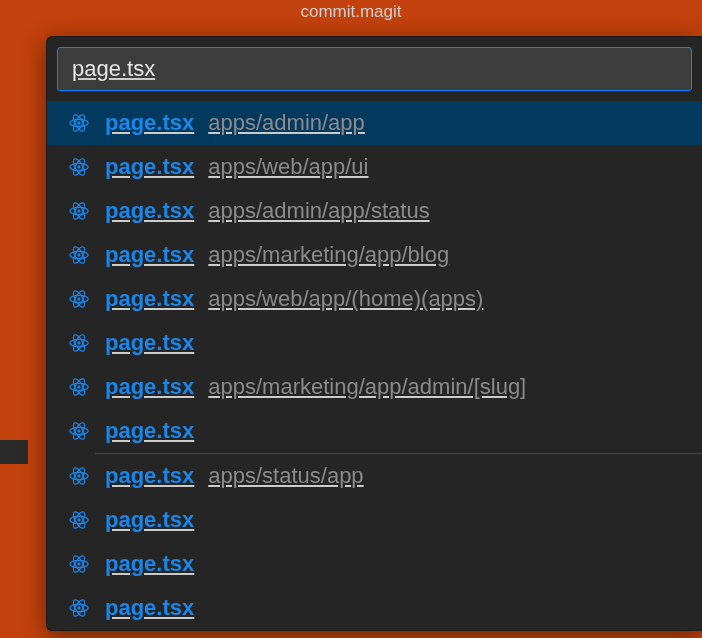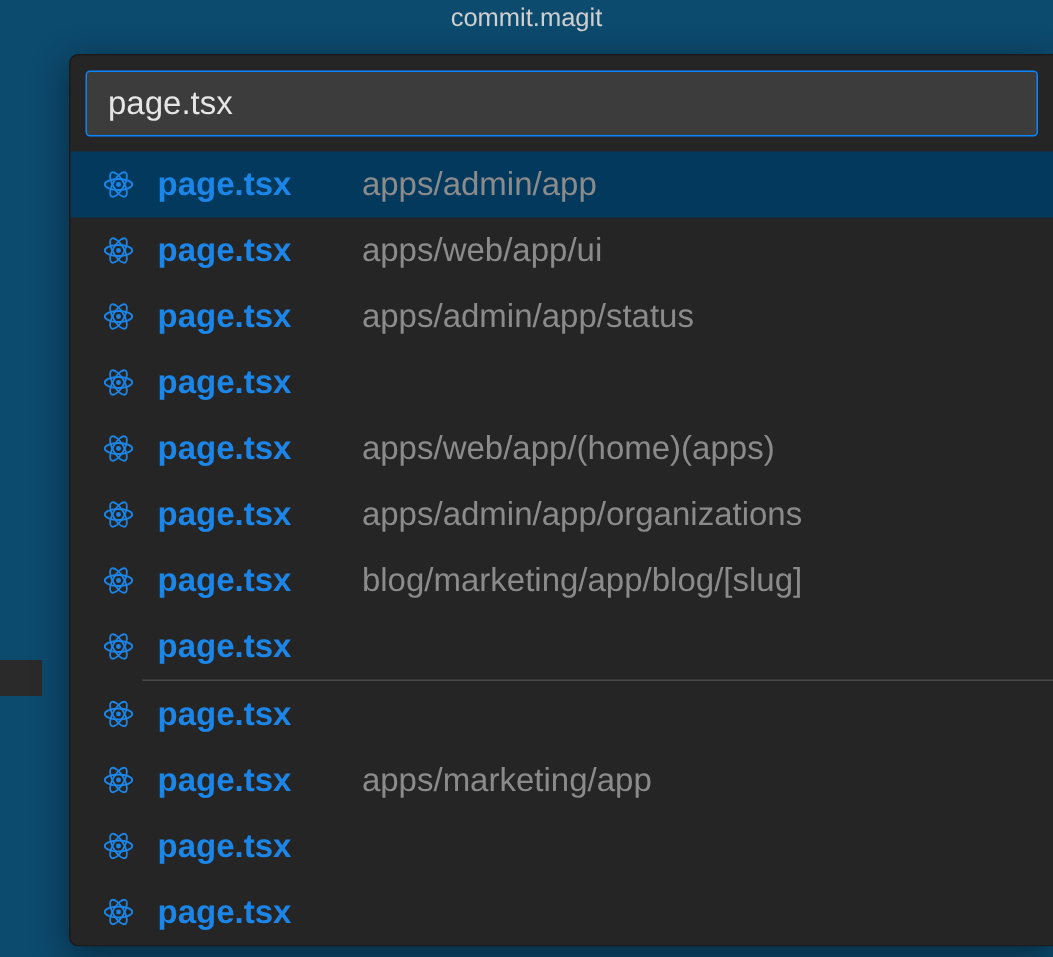--- a/index.html
+++ b/index.html
@@ -8,21 +8,21 @@
     height: 638px;
     overflow: hidden;
     background: #1e1e1e;
     font-family: -apple-system, BlinkMacSystemFont, "Segoe UI", Arial, sans-serif;
     color: #cccccc;
   }
   .workspace {
     position: relative;
     width: 702px;
     height: 638px;
-    background: #0c4a6e;
+    background: #c2410c;
   }
   .top-title {
     position: absolute;
     top: 2px;
     left: 0;
     right: 0;
     text-align: center;
     font-size: 17px;
     color: #d0d0d0;
     font-weight: 400;
@@ -39,20 +39,21 @@
     position: absolute;
     left: 46px;
     top: 36px;
     right: 0;
     background: #252526;
     border: 1px solid #1b1b1b;
     border-right: none;
     border-radius: 6px 0 0 6px;
     box-shadow: 0 6px 24px rgba(0,0,0,0.45);
     overflow: hidden;
+    text-decoration: underline;
   }
   .qo-input {
     margin: 10px 10px 10px 10px;
     height: 44px;
     background: #3c3c3c;
     border: 1px solid #0a84ff;
     border-radius: 3px;
     display: flex;
     align-items: center;
     padding: 0 14px;
@@ -96,21 +97,20 @@
     color: #1c86e8;
     flex: 0 0 auto;
   }
   .qo-path {
     font-size: 22px;
     color: #8b8b8b;
     flex: 1 1 auto;
     white-space: nowrap;
     overflow: hidden;
     text-overflow: ellipsis;
-    margin-left: 33px;
   }
   .qo-separator {
     height: 1px;
     background: #4a4a4a;
     margin-left: 48px;
   }
 </style>
 </head>
 <body>
 
@@ -171,20 +171,21 @@
             <svg viewBox="0 0 24 24" width="22" height="22">
               <g fill="none" stroke="#1c86e8" stroke-width="1.3">
                 <ellipse cx="12" cy="12" rx="10" ry="4" transform="rotate(0 12 12)"></ellipse>
                 <ellipse cx="12" cy="12" rx="10" ry="4" transform="rotate(60 12 12)"></ellipse>
                 <ellipse cx="12" cy="12" rx="10" ry="4" transform="rotate(120 12 12)"></ellipse>
               </g>
               <circle cx="12" cy="12" r="1.8" fill="#1c86e8" stroke="none"></circle>
             </svg>
           </span>
           <span class="qo-filename">page.tsx</span>
+          <span class="qo-path">apps/marketing/app/blog</span>
         </div>
         <div class="qo-row">
           <span class="qo-icon">
             <svg viewBox="0 0 24 24" width="22" height="22">
               <g fill="none" stroke="#1c86e8" stroke-width="1.3">
                 <ellipse cx="12" cy="12" rx="10" ry="4" transform="rotate(0 12 12)"></ellipse>
                 <ellipse cx="12" cy="12" rx="10" ry="4" transform="rotate(60 12 12)"></ellipse>
                 <ellipse cx="12" cy="12" rx="10" ry="4" transform="rotate(120 12 12)"></ellipse>
               </g>
               <circle cx="12" cy="12" r="1.8" fill="#1c86e8" stroke="none"></circle>
@@ -198,35 +199,34 @@
             <svg viewBox="0 0 24 24" width="22" height="22">
               <g fill="none" stroke="#1c86e8" stroke-width="1.3">
                 <ellipse cx="12" cy="12" rx="10" ry="4" transform="rotate(0 12 12)"></ellipse>
                 <ellipse cx="12" cy="12" rx="10" ry="4" transform="rotate(60 12 12)"></ellipse>
                 <ellipse cx="12" cy="12" rx="10" ry="4" transform="rotate(120 12 12)"></ellipse>
               </g>
               <circle cx="12" cy="12" r="1.8" fill="#1c86e8" stroke="none"></circle>
             </svg>
           </span>
           <span class="qo-filename">page.tsx</span>
-          <span class="qo-path">apps/admin/app/organizations</span>
-        </div>
-        <div class="qo-row">
-          <span class="qo-icon">
-            <svg viewBox="0 0 24 24" width="22" height="22">
-              <g fill="none" stroke="#1c86e8" stroke-width="1.3">
-                <ellipse cx="12" cy="12" rx="10" ry="4" transform="rotate(0 12 12)"></ellipse>
-                <ellipse cx="12" cy="12" rx="10" ry="4" transform="rotate(60 12 12)"></ellipse>
-                <ellipse cx="12" cy="12" rx="10" ry="4" transform="rotate(120 12 12)"></ellipse>
-              </g>
-              <circle cx="12" cy="12" r="1.8" fill="#1c86e8" stroke="none"></circle>
-            </svg>
-          </span>
-          <span class="qo-filename">page.tsx</span>
-          <span class="qo-path">blog/marketing/app/blog/[slug]</span>
+        </div>
+        <div class="qo-row">
+          <span class="qo-icon">
+            <svg viewBox="0 0 24 24" width="22" height="22">
+              <g fill="none" stroke="#1c86e8" stroke-width="1.3">
+                <ellipse cx="12" cy="12" rx="10" ry="4" transform="rotate(0 12 12)"></ellipse>
+                <ellipse cx="12" cy="12" rx="10" ry="4" transform="rotate(60 12 12)"></ellipse>
+                <ellipse cx="12" cy="12" rx="10" ry="4" transform="rotate(120 12 12)"></ellipse>
+              </g>
+              <circle cx="12" cy="12" r="1.8" fill="#1c86e8" stroke="none"></circle>
+            </svg>
+          </span>
+          <span class="qo-filename">page.tsx</span>
+          <span class="qo-path">apps/marketing/app/admin/[slug]</span>
         </div>
         <div class="qo-row">
           <span class="qo-icon">
             <svg viewBox="0 0 24 24" width="22" height="22">
               <g fill="none" stroke="#1c86e8" stroke-width="1.3">
                 <ellipse cx="12" cy="12" rx="10" ry="4" transform="rotate(0 12 12)"></ellipse>
                 <ellipse cx="12" cy="12" rx="10" ry="4" transform="rotate(60 12 12)"></ellipse>
                 <ellipse cx="12" cy="12" rx="10" ry="4" transform="rotate(120 12 12)"></ellipse>
               </g>
               <circle cx="12" cy="12" r="1.8" fill="#1c86e8" stroke="none"></circle>
@@ -240,34 +240,34 @@
             <svg viewBox="0 0 24 24" width="22" height="22">
               <g fill="none" stroke="#1c86e8" stroke-width="1.3">
                 <ellipse cx="12" cy="12" rx="10" ry="4" transform="rotate(0 12 12)"></ellipse>
                 <ellipse cx="12" cy="12" rx="10" ry="4" transform="rotate(60 12 12)"></ellipse>
                 <ellipse cx="12" cy="12" rx="10" ry="4" transform="rotate(120 12 12)"></ellipse>
               </g>
               <circle cx="12" cy="12" r="1.8" fill="#1c86e8" stroke="none"></circle>
             </svg>
           </span>
           <span class="qo-filename">page.tsx</span>
-        </div>
-        <div class="qo-row">
-          <span class="qo-icon">
-            <svg viewBox="0 0 24 24" width="22" height="22">
-              <g fill="none" stroke="#1c86e8" stroke-width="1.3">
-                <ellipse cx="12" cy="12" rx="10" ry="4" transform="rotate(0 12 12)"></ellipse>
-                <ellipse cx="12" cy="12" rx="10" ry="4" transform="rotate(60 12 12)"></ellipse>
-                <ellipse cx="12" cy="12" rx="10" ry="4" transform="rotate(120 12 12)"></ellipse>
-              </g>
-              <circle cx="12" cy="12" r="1.8" fill="#1c86e8" stroke="none"></circle>
-            </svg>
-          </span>
-          <span class="qo-filename">page.tsx</span>
-          <span class="qo-path">apps/marketing/app</span>
+          <span class="qo-path">apps/status/app</span>
+        </div>
+        <div class="qo-row">
+          <span class="qo-icon">
+            <svg viewBox="0 0 24 24" width="22" height="22">
+              <g fill="none" stroke="#1c86e8" stroke-width="1.3">
+                <ellipse cx="12" cy="12" rx="10" ry="4" transform="rotate(0 12 12)"></ellipse>
+                <ellipse cx="12" cy="12" rx="10" ry="4" transform="rotate(60 12 12)"></ellipse>
+                <ellipse cx="12" cy="12" rx="10" ry="4" transform="rotate(120 12 12)"></ellipse>
+              </g>
+              <circle cx="12" cy="12" r="1.8" fill="#1c86e8" stroke="none"></circle>
+            </svg>
+          </span>
+          <span class="qo-filename">page.tsx</span>
         </div>
         <div class="qo-row">
           <span class="qo-icon">
             <svg viewBox="0 0 24 24" width="22" height="22">
               <g fill="none" stroke="#1c86e8" stroke-width="1.3">
                 <ellipse cx="12" cy="12" rx="10" ry="4" transform="rotate(0 12 12)"></ellipse>
                 <ellipse cx="12" cy="12" rx="10" ry="4" transform="rotate(60 12 12)"></ellipse>
                 <ellipse cx="12" cy="12" rx="10" ry="4" transform="rotate(120 12 12)"></ellipse>
               </g>
               <circle cx="12" cy="12" r="1.8" fill="#1c86e8" stroke="none"></circle>

